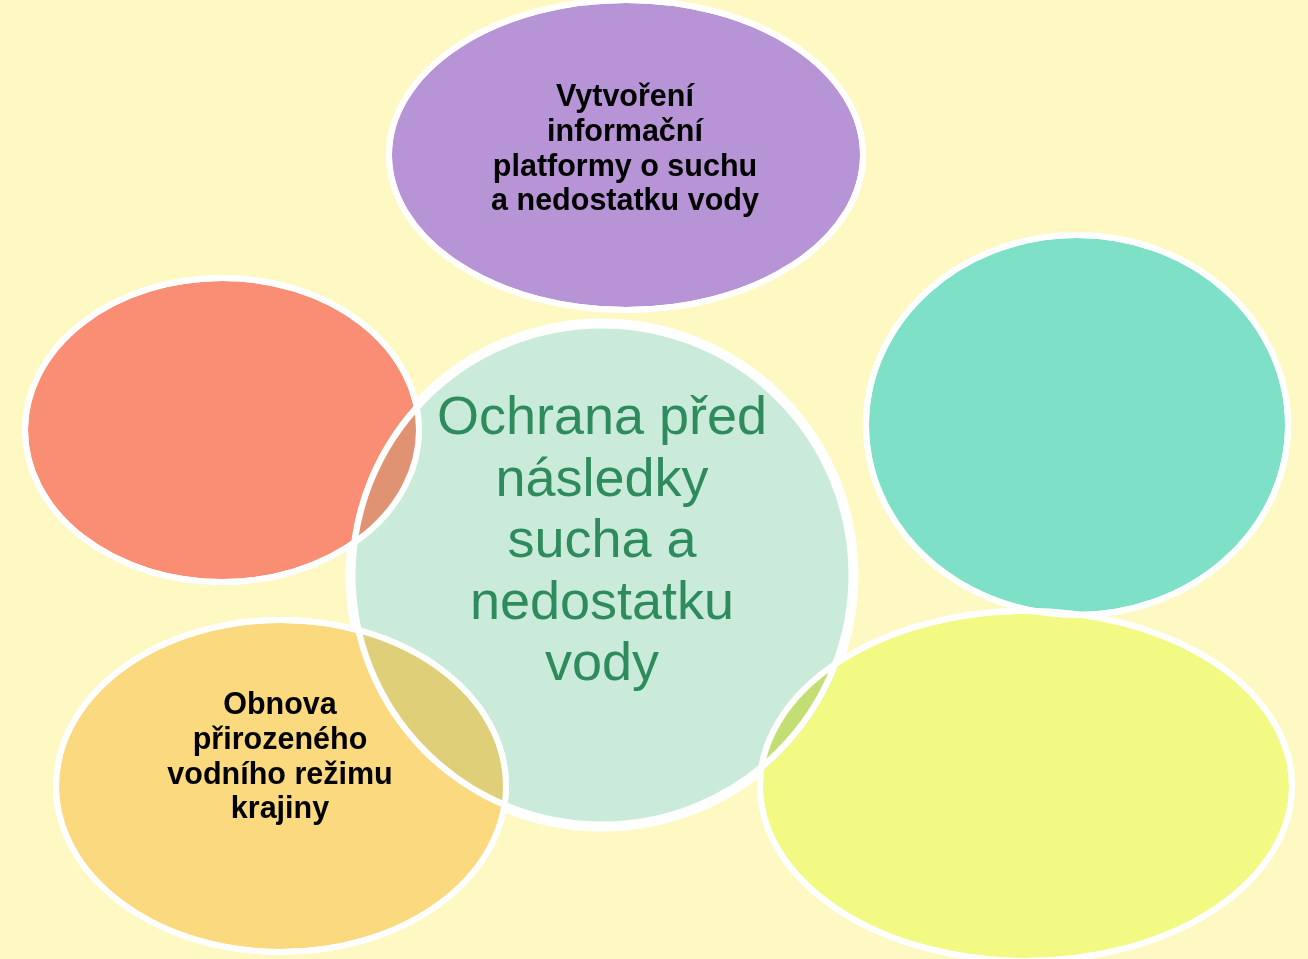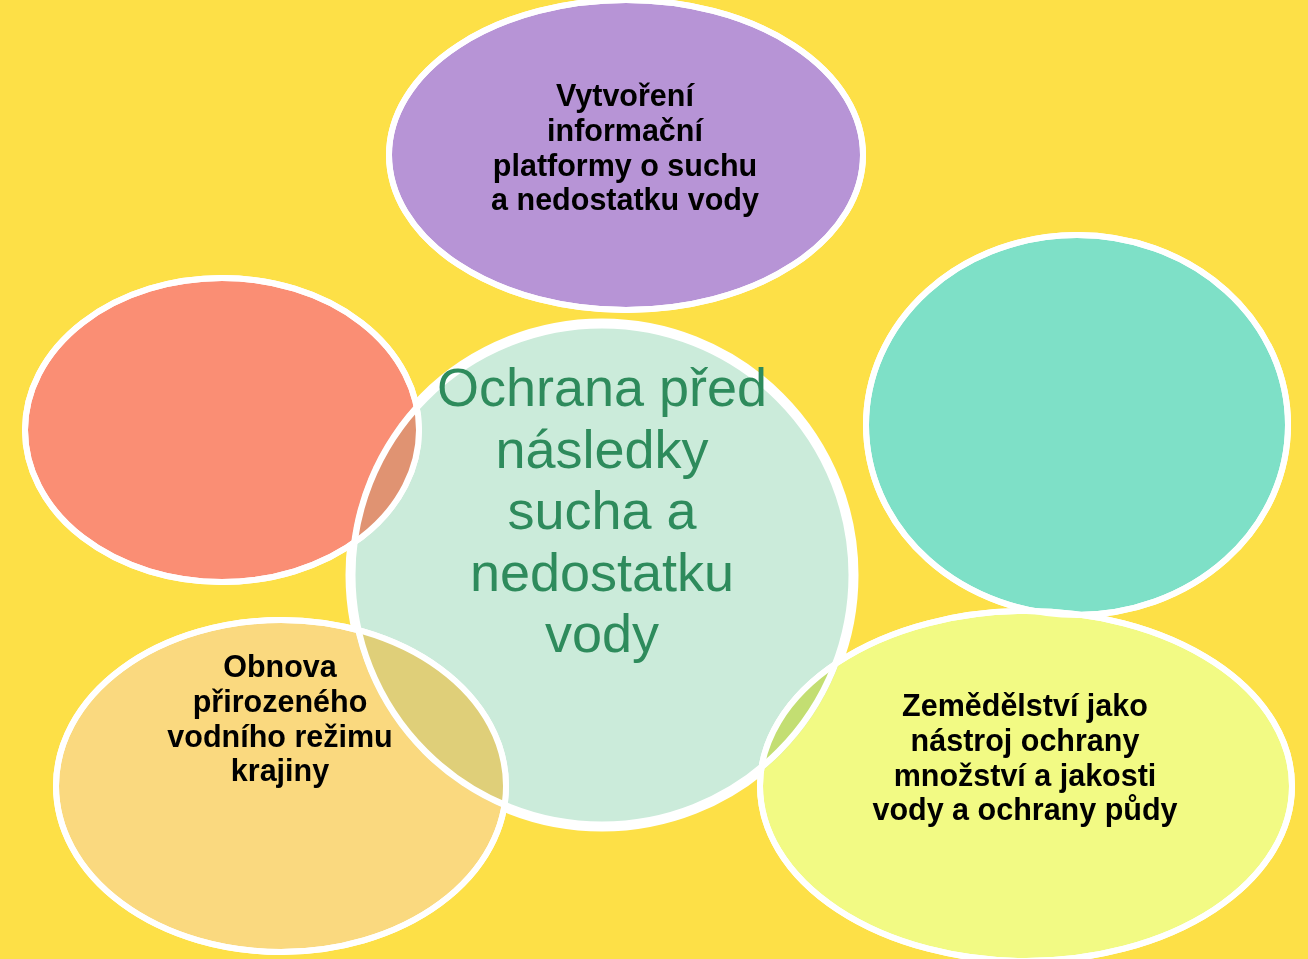--- a/index.html
+++ b/index.html
@@ -4,21 +4,21 @@
 <style>
   html, body {
     margin: 0;
     padding: 0;
     background: #ffffff;
   }
   #canvas {
     position: relative;
     width: 1308px;
     height: 959px;
-    background: #fde047;
+    background: #fef9c3;
     overflow: hidden;
     font-family: "Liberation Sans", sans-serif;
   }
   #diagram-svg {
     position: absolute;
     inset: 0;
     width: 1308px;
     height: 959px;
   }
   .node-label {
@@ -38,23 +38,23 @@
     color: #2e8b5c;
     font-weight: 400;
     font-size: 54px;
     line-height: 1.14;
   }
 
   
   #label-platform   { left: 388px;  top: 78px;   width: 474px; }
   #label-principy   { left: 20px;   top: 327px;  width: 404px; }
   #label-odolnost   { left: 872px;  top: 320px;  width: 410px; }
-  #label-obnova     { left: 58px;   top: 649px;  width: 444px; }
+  #label-obnova     { left: 58px;   top: 686px;  width: 444px; }
   #label-zemedelstvi{ left: 760px;  top: 688px;  width: 530px; }
-  #label-center     { left: 352px;  top: 357px;  width: 500px; }
+  #label-center     { left: 352px;  top: 385px;  width: 500px; }
 </style>
 </head>
 <body>
 
 <div id="canvas">
 
   <svg id="diagram-svg" viewBox="0 0 1308 959" xmlns="http://www.w3.org/2000/svg">
 
     <defs>
 
@@ -99,24 +99,20 @@
 platformy o suchu
 a nedostatku vody</div>
 
 
 
   <div class="node-label satellite-label" id="label-obnova">Obnova
 přirozeného
 vodního  režimu
 krajiny</div>
 
-  <div class="node-label satellite-label" id="label-zemedelstvi">Zemědělství jako
-nástroj ochrany
-množství a jakosti
-vody a ochrany půdy</div>
 
   <div class="node-label center-label" id="label-center">Ochrana před
 následky
 sucha a
 nedostatku
 vody</div>
 
 </div>
 
 </body></html>

